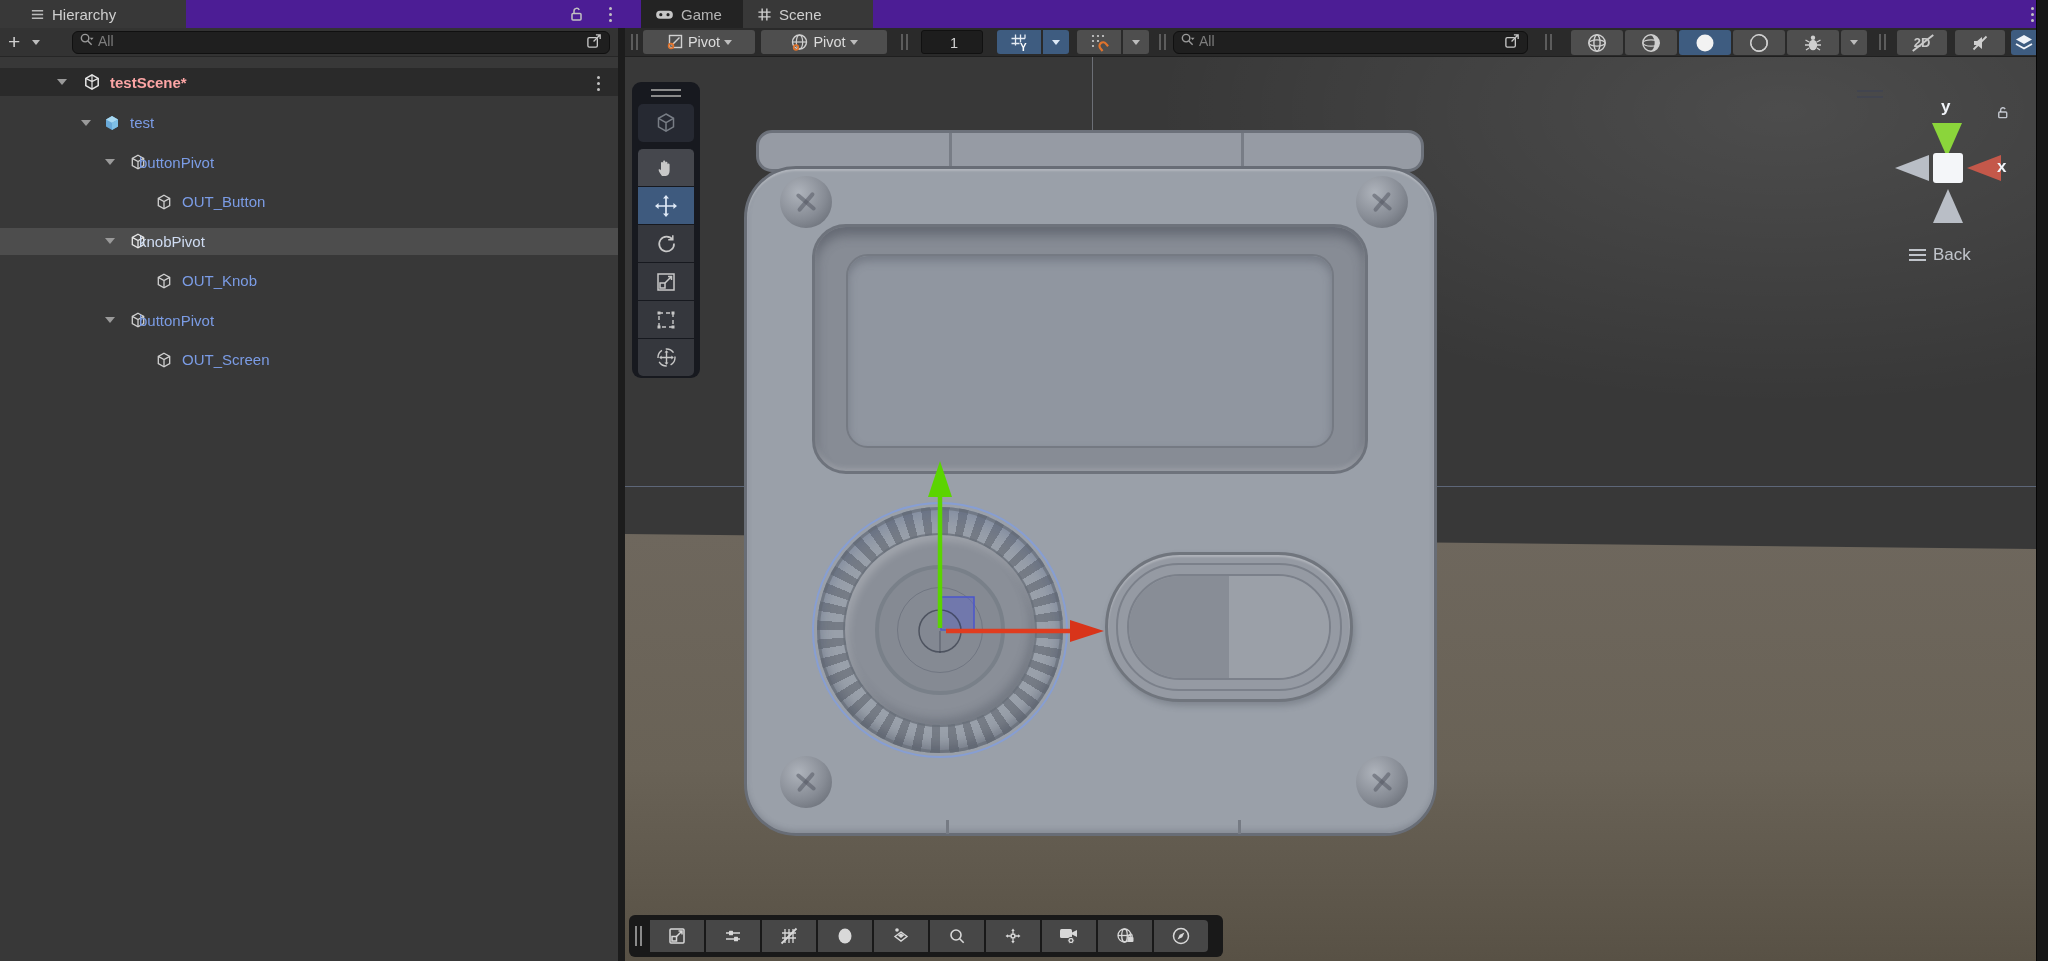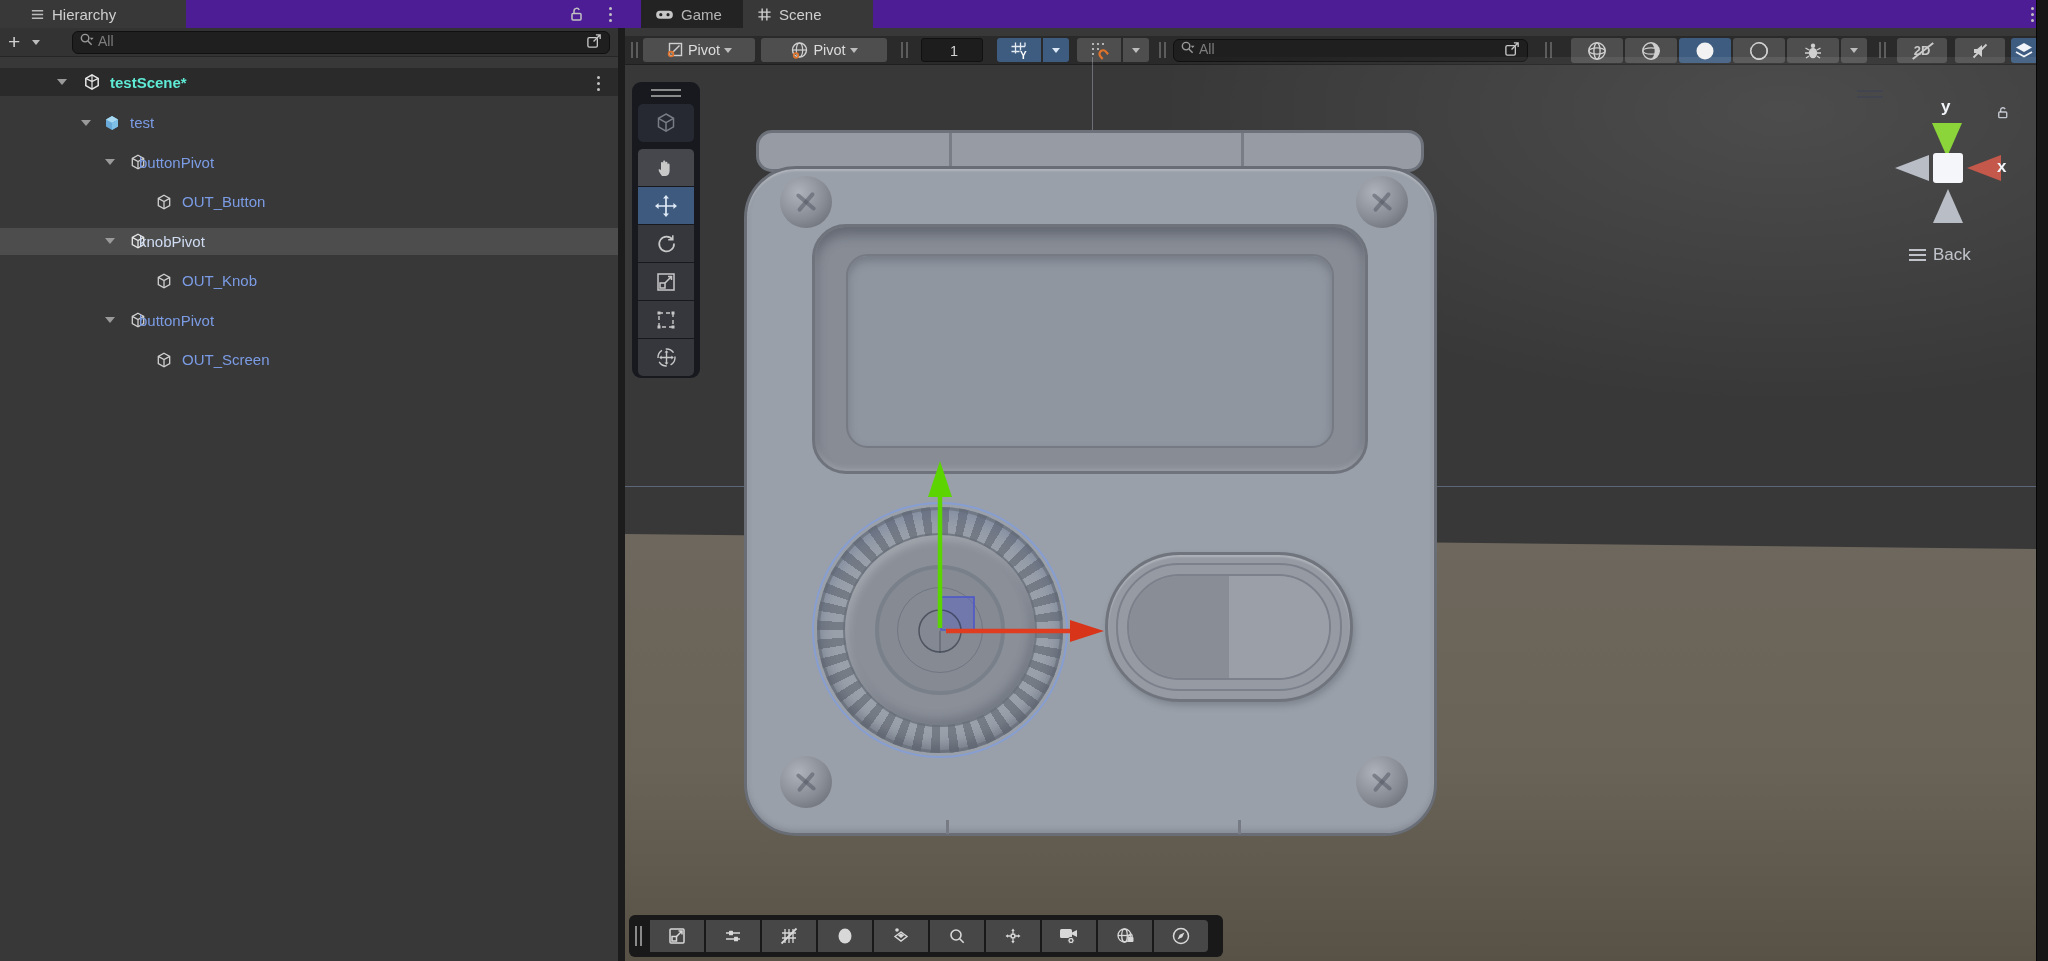--- a/index.html
+++ b/index.html
@@ -31,38 +31,38 @@
   #hier-plus-caret{left:32px;top:12px;}
   .searchbox{background:#1f1f1f;border:1px solid #101010;border-radius:6px;display:flex;align-items:flex-start;padding:0 6px;box-sizing:border-box;gap:2px;}
   .searchbox input{flex:1;background:transparent;border:none;outline:none;color:#cfcfcf;font-size:14px;font-family:"Liberation Sans",sans-serif;min-width:0;}
   .searchbox input::placeholder{color:#7d7d7d;}
   #hier-search{left:72px;top:3px;width:538px;height:23px;}
   #hierarchy{left:0;top:57px;width:618px;height:904px;background:#383838;}
   #scene-header{left:0;top:11px;width:618px;height:28px;background:#2a2a2a;display:flex;align-items:center;}
   .tri{width:0;height:0;border-left:5.5px solid transparent;border-right:5.5px solid transparent;border-top:6.5px solid #9a9a9a;}
   #scene-header .tri{margin-left:57px;}
   #scene-header .hicon{margin-left:16px;}
-  #scene-header-label{margin-left:9px;font-size:15px;font-weight:700;color:#5eead4;}
+  #scene-header-label{margin-left:9px;font-size:15px;font-weight:700;color:#fca5a5;}
   #scene-header .kebab{position:absolute;right:18px;top:8px;}
   #hier-rows{left:0;top:40px;width:618px;}
   .hrow{height:27.5px;display:flex;align-items:center;position:relative;margin-top:12px;}
   .hrow.sel{background:#4d4d4d;}
   .hrow .tri{position:absolute;}
   .hicon{width:18px;height:18px;}
   .hrow .hicon{position:absolute;}
   .hlabel{position:absolute;font-size:15px;color:#7b9ce5;}
   .lvl1 .tri{left:81px;} .lvl1 .hicon{left:103px;} .lvl1 .hlabel{left:130px;}
   .lvl2 .tri{left:105px;} .lvl2 .hicon{left:129px;} .lvl2 .hlabel{left:139px;}
   .lvl3 .hicon{left:155px;} .lvl3 .hlabel{left:182px;}
   .sel .hlabel{color:#cfdcf2;}
   #panel-divider{left:618px;top:28px;width:7px;height:933px;background:#1c1c1c;}
   #right-strip{left:2036px;top:0;width:12px;height:961px;background:#161616;border-left:1px solid #060606;box-sizing:border-box;}
 
   
-  #scene-toolbar{left:625px;top:28px;width:1411px;height:29px;background:#2a2a2a;border-bottom:1px solid #1f1f1f;box-sizing:border-box;margin-top:8px;}
+  #scene-toolbar{left:625px;top:28px;width:1411px;height:29px;background:#2a2a2a;border-bottom:1px solid #1f1f1f;box-sizing:border-box;}
   .handle2{display:flex;gap:3px;}
   .handle2 i{width:2px;height:16px;background:#5c5c5c;}
   .tbtn{background:#4e4e4e;border-radius:3px;height:24px;display:flex;align-items:center;justify-content:center;gap:4px;box-sizing:border-box;color:#dcdcdc;font-size:14.5px;}
   .tbtn.blue{background:#3e5c80;}
   #st-handle1{left:6px;top:6px;}
   #st-pivot{left:18px;top:2px;width:112px;padding:0 6px;}
   #st-global{left:136px;top:2px;width:126px;padding:0 6px;}
   #st-handle2{left:276px;top:6px;}
   #st-gridsize{left:296px;top:2px;width:62px;height:24px;background:#1d1d1d;border:1px solid #111;border-radius:3px;box-sizing:border-box;}
   #st-gridsize input{width:100%;height:100%;background:transparent;border:none;outline:none;color:#d2d2d2;font-size:14.5px;text-align:center;font-family:"Liberation Sans",sans-serif;}

